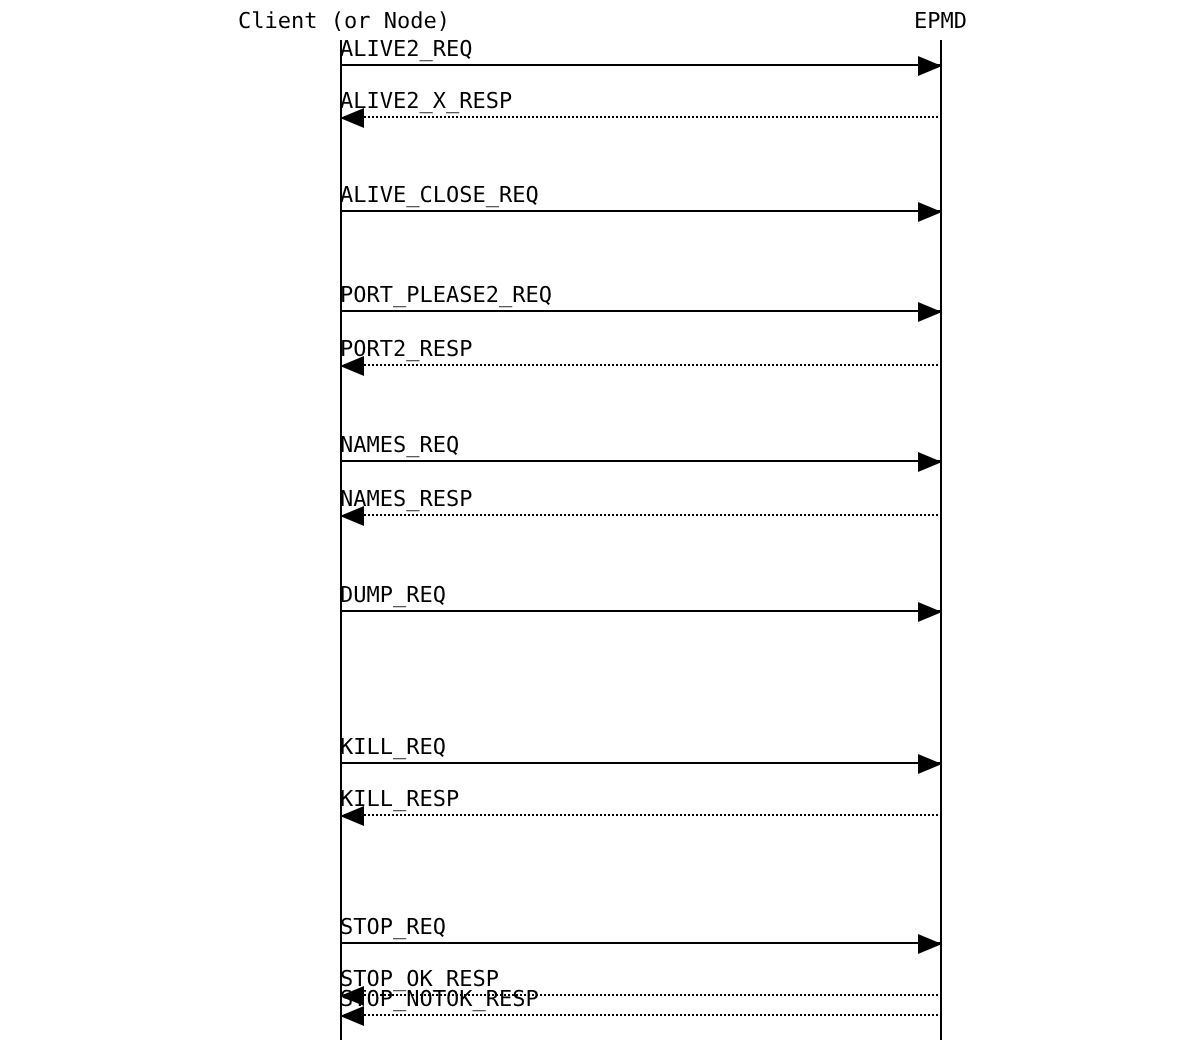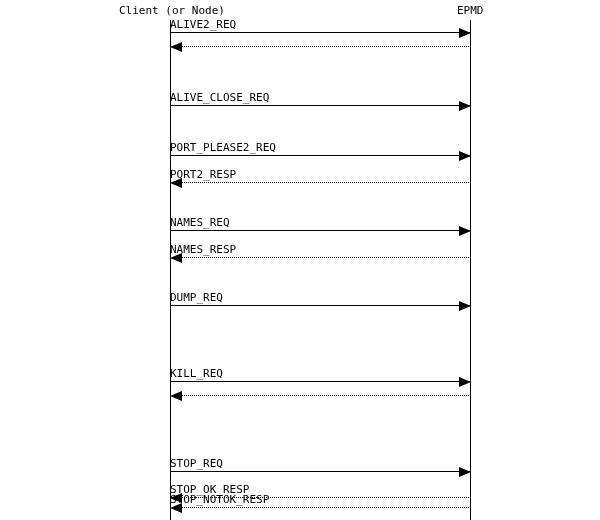--- a/index.html
+++ b/index.html
@@ -79,20 +79,21 @@
   <div class="lifeline right"></div>
 
   <div class="message right solid" style="top:19px">
     <div class="msg-label">ALIVE2_REQ</div>
     <div class="msg-line">
         <span class="arrowhead"></span>
       </div>
   </div>
 
   <div class="message left dotted" style="top:45px">
+    <div class="msg-label">ALIVE2_X_RESP</div>
     <div class="msg-line">
         <span class="arrowhead"></span>
       </div>
   </div>
 
   <div class="message right solid" style="top:92px">
     <div class="msg-label">ALIVE_CLOSE_REQ</div>
     <div class="msg-line">
         <span class="arrowhead"></span>
       </div>
@@ -135,20 +136,21 @@
 
 
   <div class="message right solid" style="top:368px">
     <div class="msg-label">KILL_REQ</div>
     <div class="msg-line">
         <span class="arrowhead"></span>
       </div>
   </div>
 
   <div class="message left dotted" style="top:394px">
+    <div class="msg-label">KILL_RESP</div>
     <div class="msg-line">
         <span class="arrowhead"></span>
       </div>
   </div>
 
   <div class="message right solid" style="top:458px">
     <div class="msg-label">STOP_REQ</div>
     <div class="msg-line">
         <span class="arrowhead"></span>
       </div>

